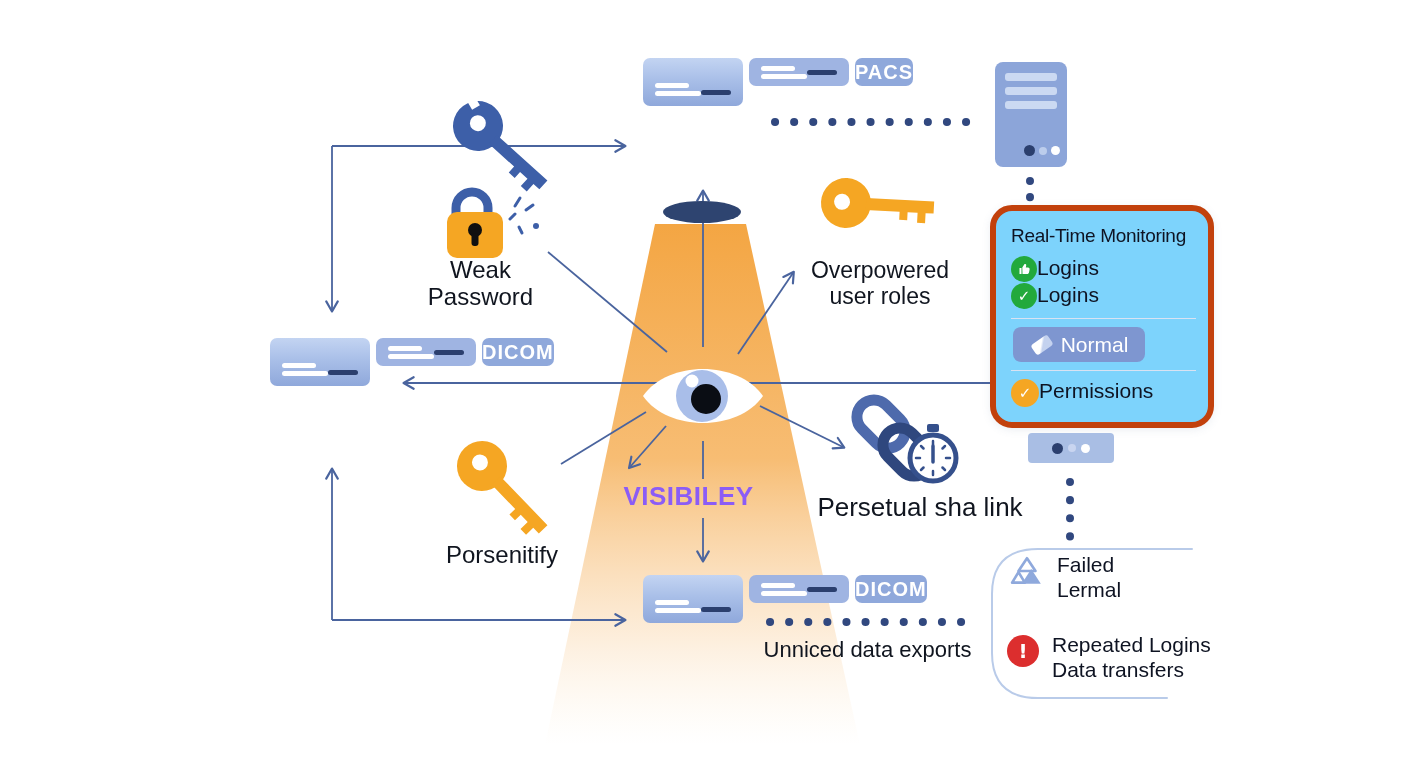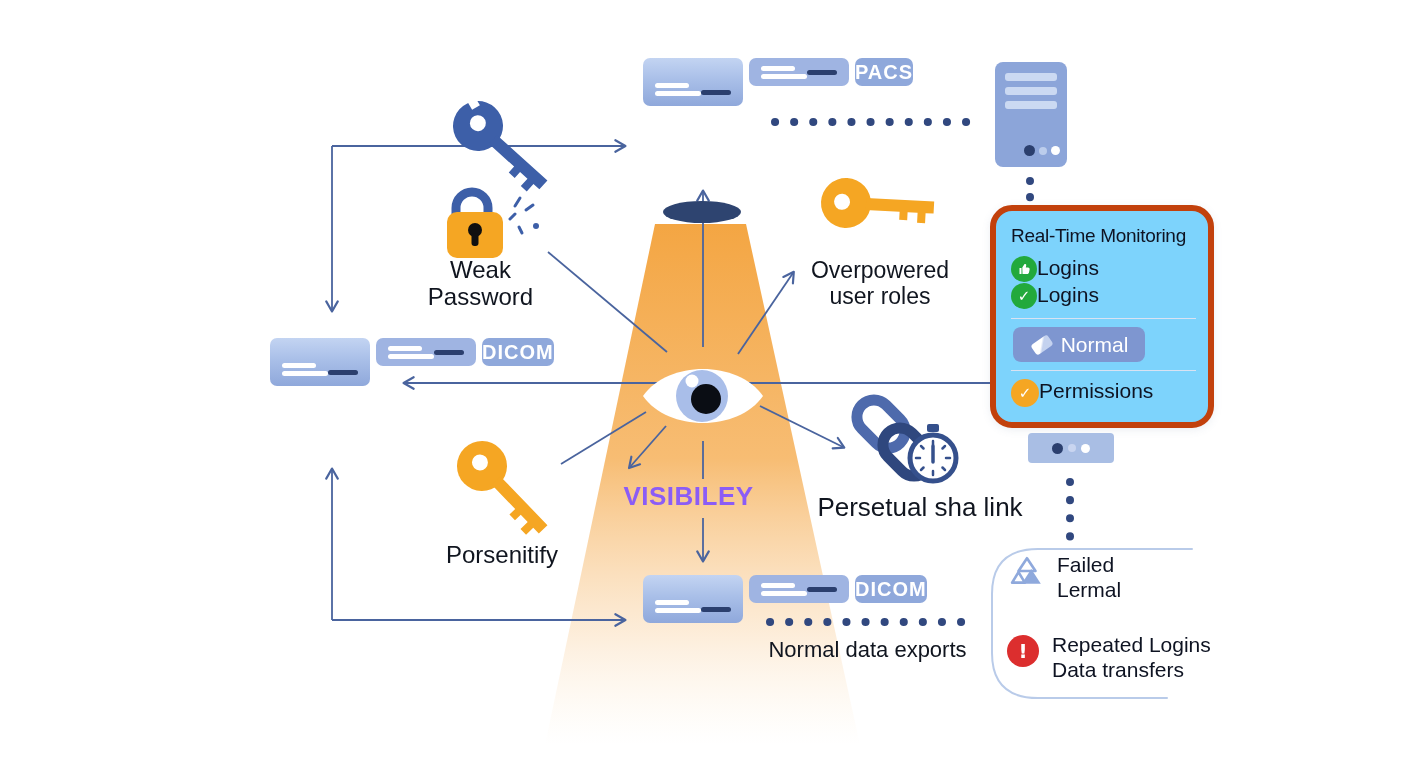--- a/index.html
+++ b/index.html
@@ -307,16 +307,16 @@
   <div class="lbl" id="lbl-over">
     <span class="ln">Overpowered</span>
     <span class="ln">user roles</span>
   </div>
   <div class="lbl" id="lbl-weak">
     <span class="ln">Weak</span>
     <span class="ln">Password</span>
   </div>
   <div class="lbl" id="lbl-pors">Porsenitify</div>
   <div class="lbl" id="lbl-pers">Persetual sha link</div>
-  <div class="lbl" id="lbl-unn">Normal data exports</div>
+  <div class="lbl" id="lbl-unn">Unniced data exports</div>
   <div class="lbl" id="lbl-vis">VISIBILEY</div>
 
 </div>
 
 </body></html>

